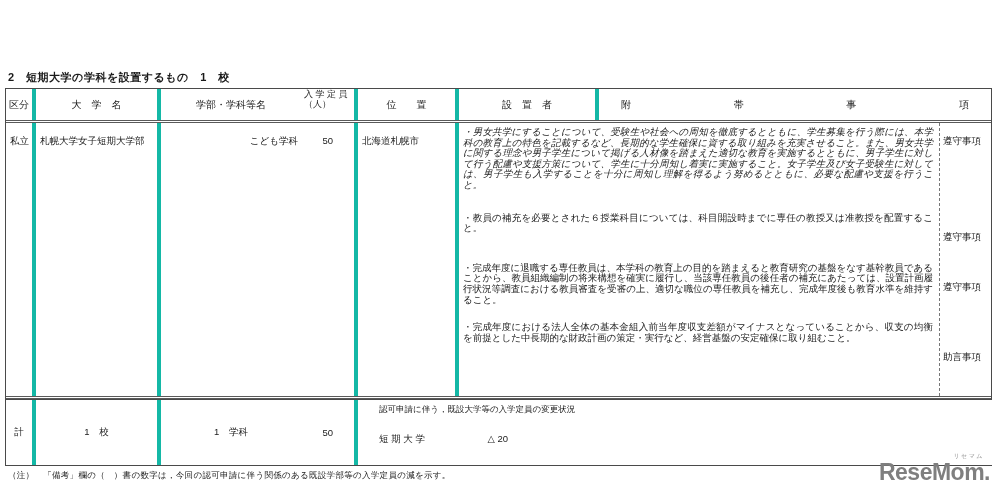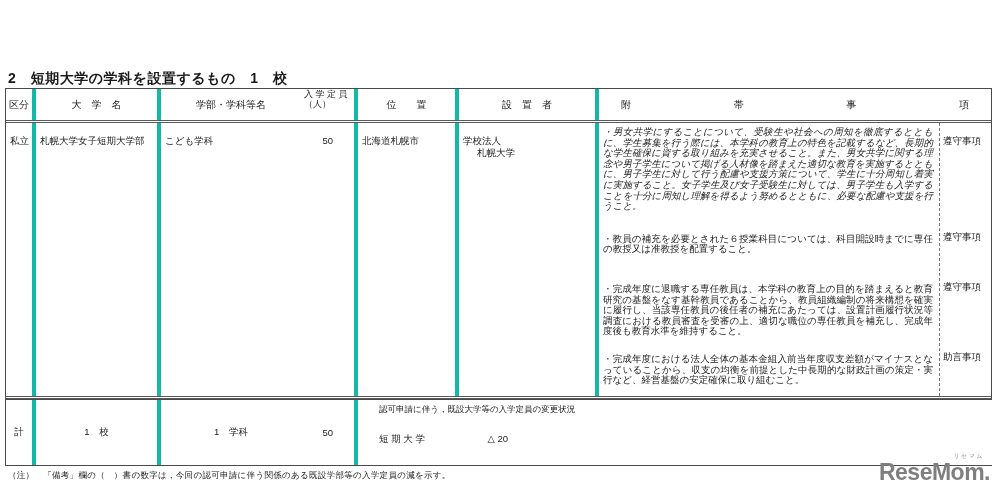--- a/index.html
+++ b/index.html
@@ -1,30 +1,30 @@
 <!DOCTYPE html>
 <html><head>
 <meta charset="utf-8">
 <style>
   * { margin:0; padding:0; box-sizing:border-box; }
   body { background:#fff; font-family:"Liberation Sans","DejaVu Sans",sans-serif; color:#1a1a1a; }
   .page { position:relative; width:997px; height:502px; background:#fff; overflow:hidden; }
 
-  .title { position:absolute; left:8px; top:70px; font-size:14px; font-weight:bold; letter-spacing:0.5px; }
+  .title { position:absolute; left:8px; top:70px; font-size:11px; font-weight:bold; letter-spacing:0.5px; }
 
   .tbl { position:absolute; left:5px; top:88px; width:987px; }
   .tbl-main { border:1.5px solid #4a4a4a; }
   .hrow { display:flex; height:34px; border-bottom:3px double #5a5a5a; }
   .drow { display:flex; height:276px; border-bottom:3px double #5a5a5a; }
   .trow { display:flex; height:66px; border-left:1.5px solid #4a4a4a; border-bottom:1.5px solid #4a4a4a; width:987px; }
 
   .c { border-right:4px solid #14b8a6; overflow:hidden; }
   .c-kubun  { width:30px; }
   .c-name   { width:125px; }
-  .c-dept   { width:140px; border-right:none; }
+  .c-dept   { width:140px; border-right:none;text-align:right; }
   .c-cap    { width:57px; }
   .c-loc    { width:101px; }
   .c-founder{ width:140px; }
   .c-futai  { flex:1; border-right:none; position:relative; }
 
   .hc { display:flex; align-items:center; justify-content:center; font-size:10px; }
   .hc-cap { flex-direction:column; align-items:stretch; justify-content:center; font-size:9px; line-height:10px; padding:0 3px; }
   .hc-cap .ln { text-align:center; }
   .hc-cap .ln-unit { text-align:right; }
   .hc-futai { display:flex; align-items:center; justify-content:space-between; padding:0 22px; font-size:10px; }
@@ -84,24 +84,20 @@
           <span>項</span>
         </div>
       </div>
 
       <div class="drow">
         <div class="c c-kubun dc">私立</div>
         <div class="c c-name dc">札幌大学女子短期大学部</div>
         <div class="c c-dept dc">こども学科</div>
         <div class="c c-cap dc dc-cap">50</div>
         <div class="c c-loc dc">北海道札幌市</div>
-        <div class="c c-founder dc">
-          <div>学校法人</div>
-          <div class="founder-ln2">札幌大学</div>
-        </div>
         <div class="c c-futai">
           <div class="futai-paras">
             <p class="fp-1">・男女共学にすることについて、受験生や社会への周知を徹底するとともに、学生募集を行う際には、本学科の教育上の特色を記載するなど、長期的な学生確保に資する取り組みを充実させること。また、男女共学に関する理念や男子学生について掲げる人材像を踏まえた適切な教育を実施するとともに、男子学生に対して行う配慮や支援方策について、学生に十分周知し着実に実施すること。女子学生及び女子受験生に対しては、男子学生も入学することを十分に周知し理解を得るよう努めるとともに、必要な配慮や支援を行うこと。</p>
             <p class="fp-2">・教員の補充を必要とされた６授業科目については、科目開設時までに専任の教授又は准教授を配置すること。</p>
             <p class="fp-3">・完成年度に退職する専任教員は、本学科の教育上の目的を踏まえると教育研究の基盤をなす基幹教員であることから、教員組織編制の将来構想を確実に履行し、当該専任教員の後任者の補充にあたっては、設置計画履行状況等調査における教員審査を受審の上、適切な職位の専任教員を補充し、完成年度後も教育水準を維持すること。</p>
             <p class="fp-4">・完成年度における法人全体の基本金組入前当年度収支差額がマイナスとなっていることから、収支の均衡を前提とした中長期的な財政計画の策定・実行など、経営基盤の安定確保に取り組むこと。</p>
           </div>
           <div class="futai-labels">
             <span class="fl-1">遵守事項</span>
             <span class="fl-2">遵守事項</span>

